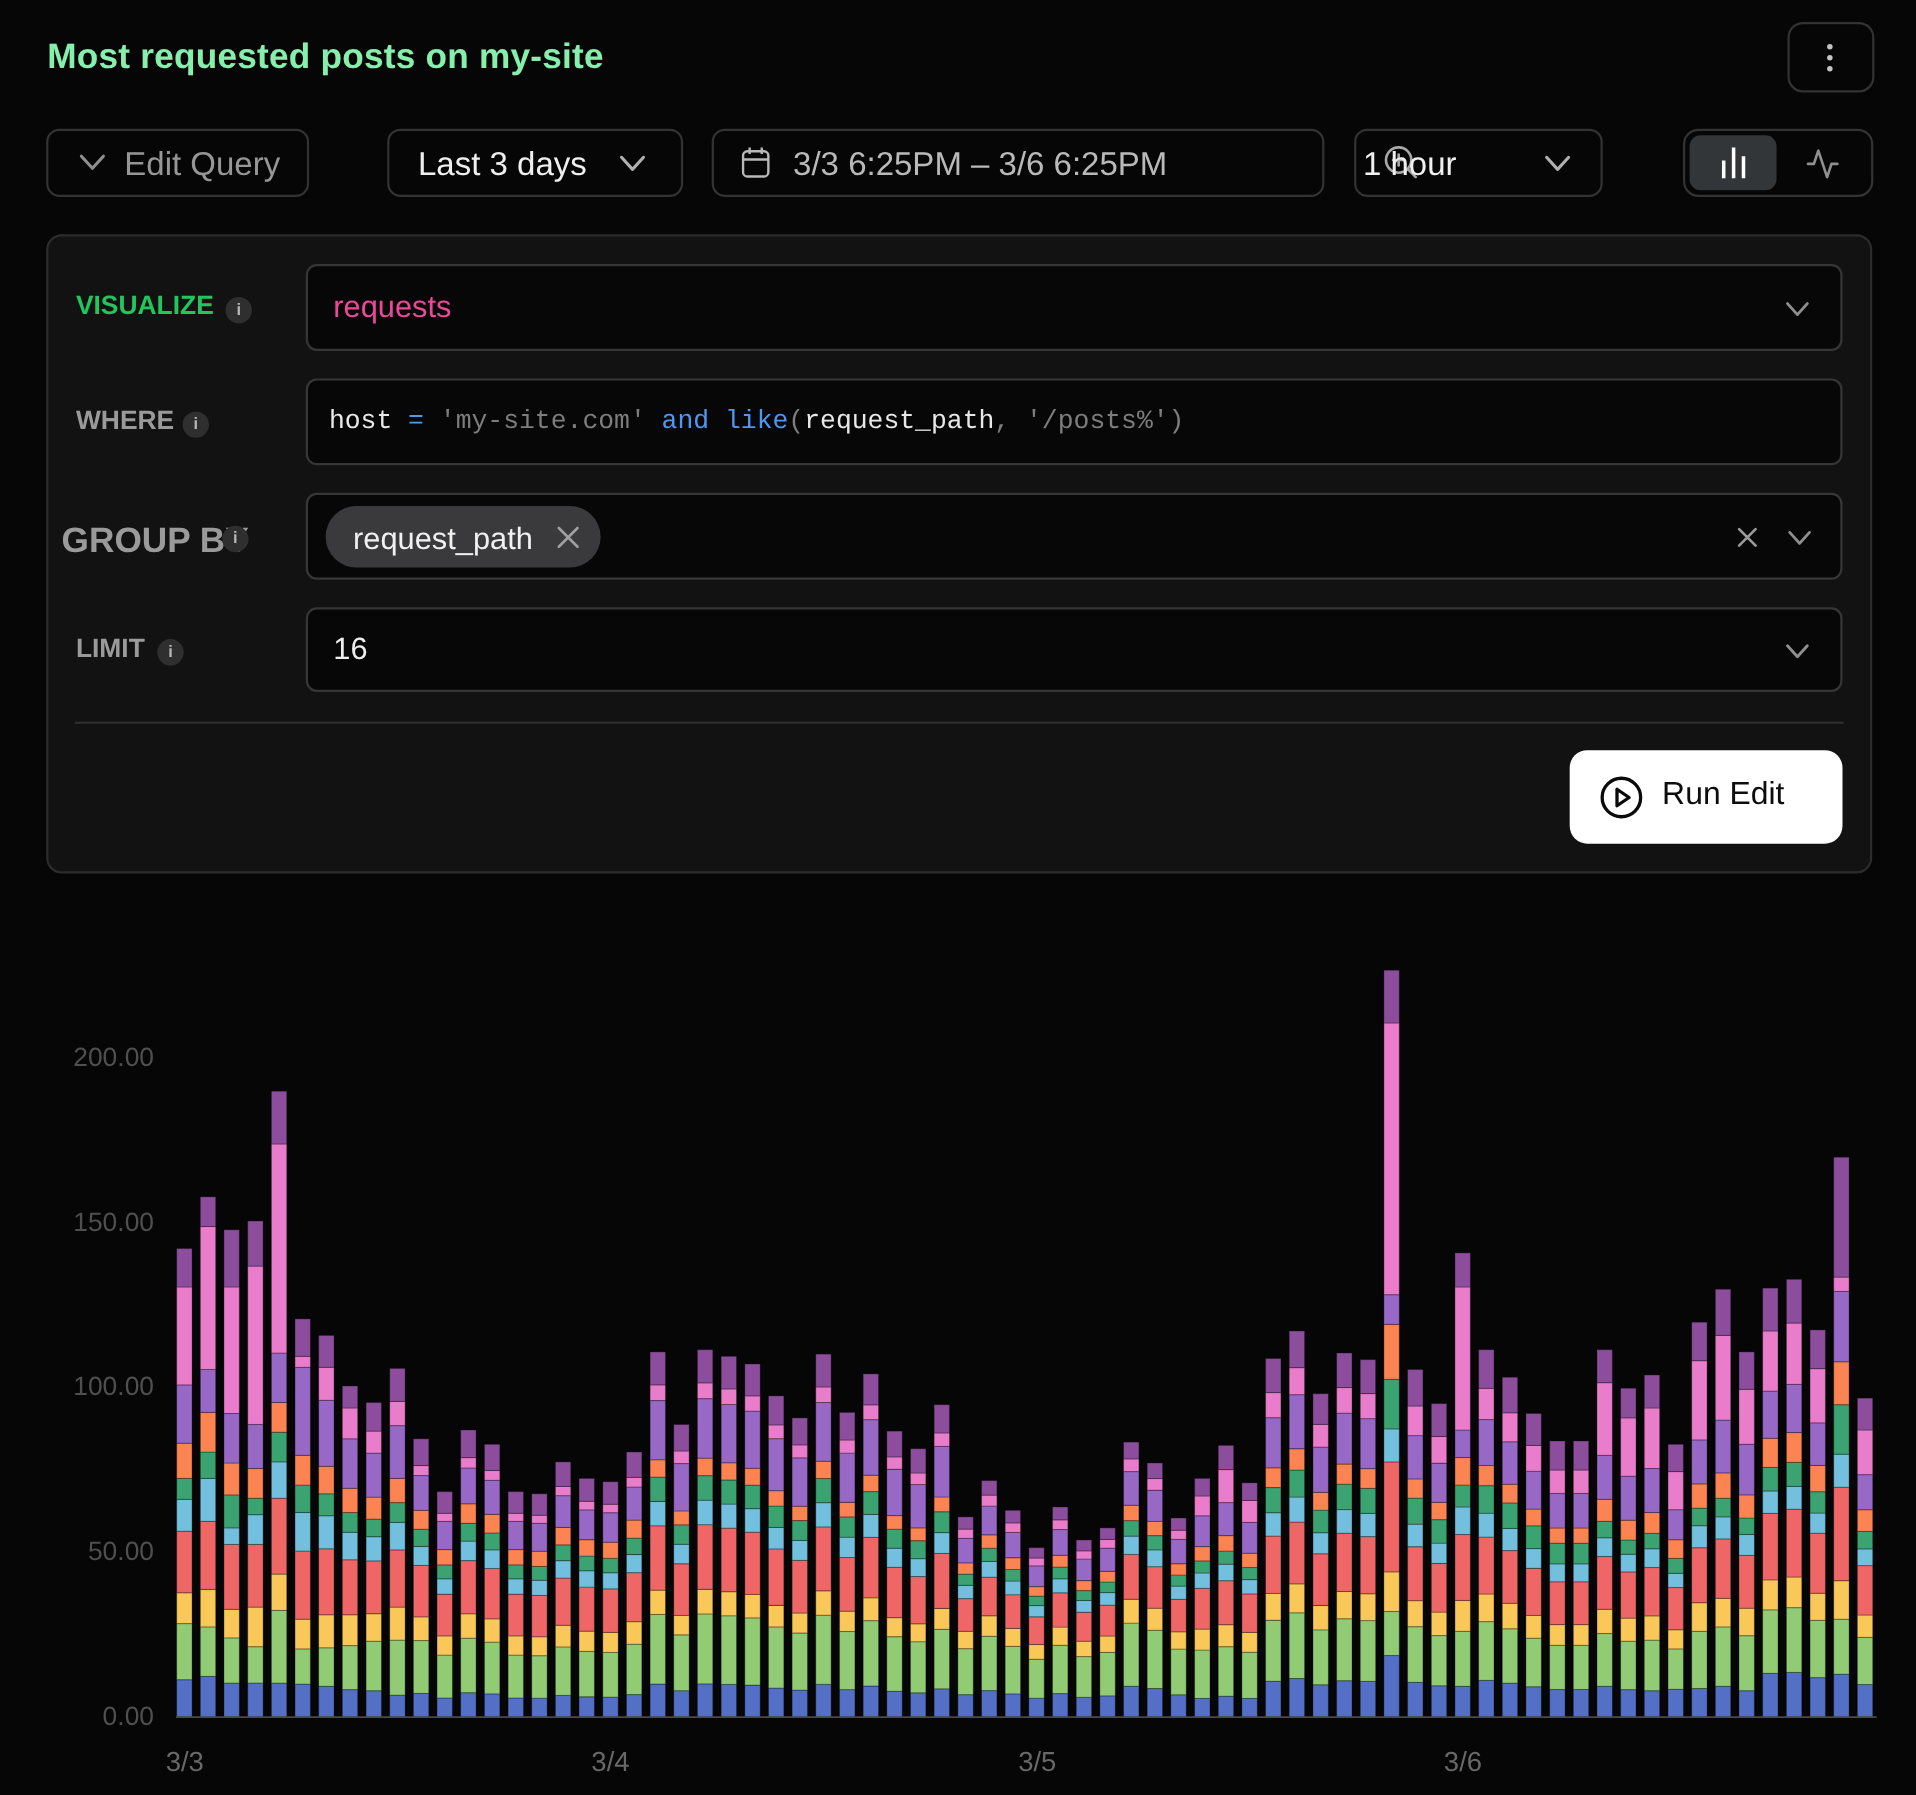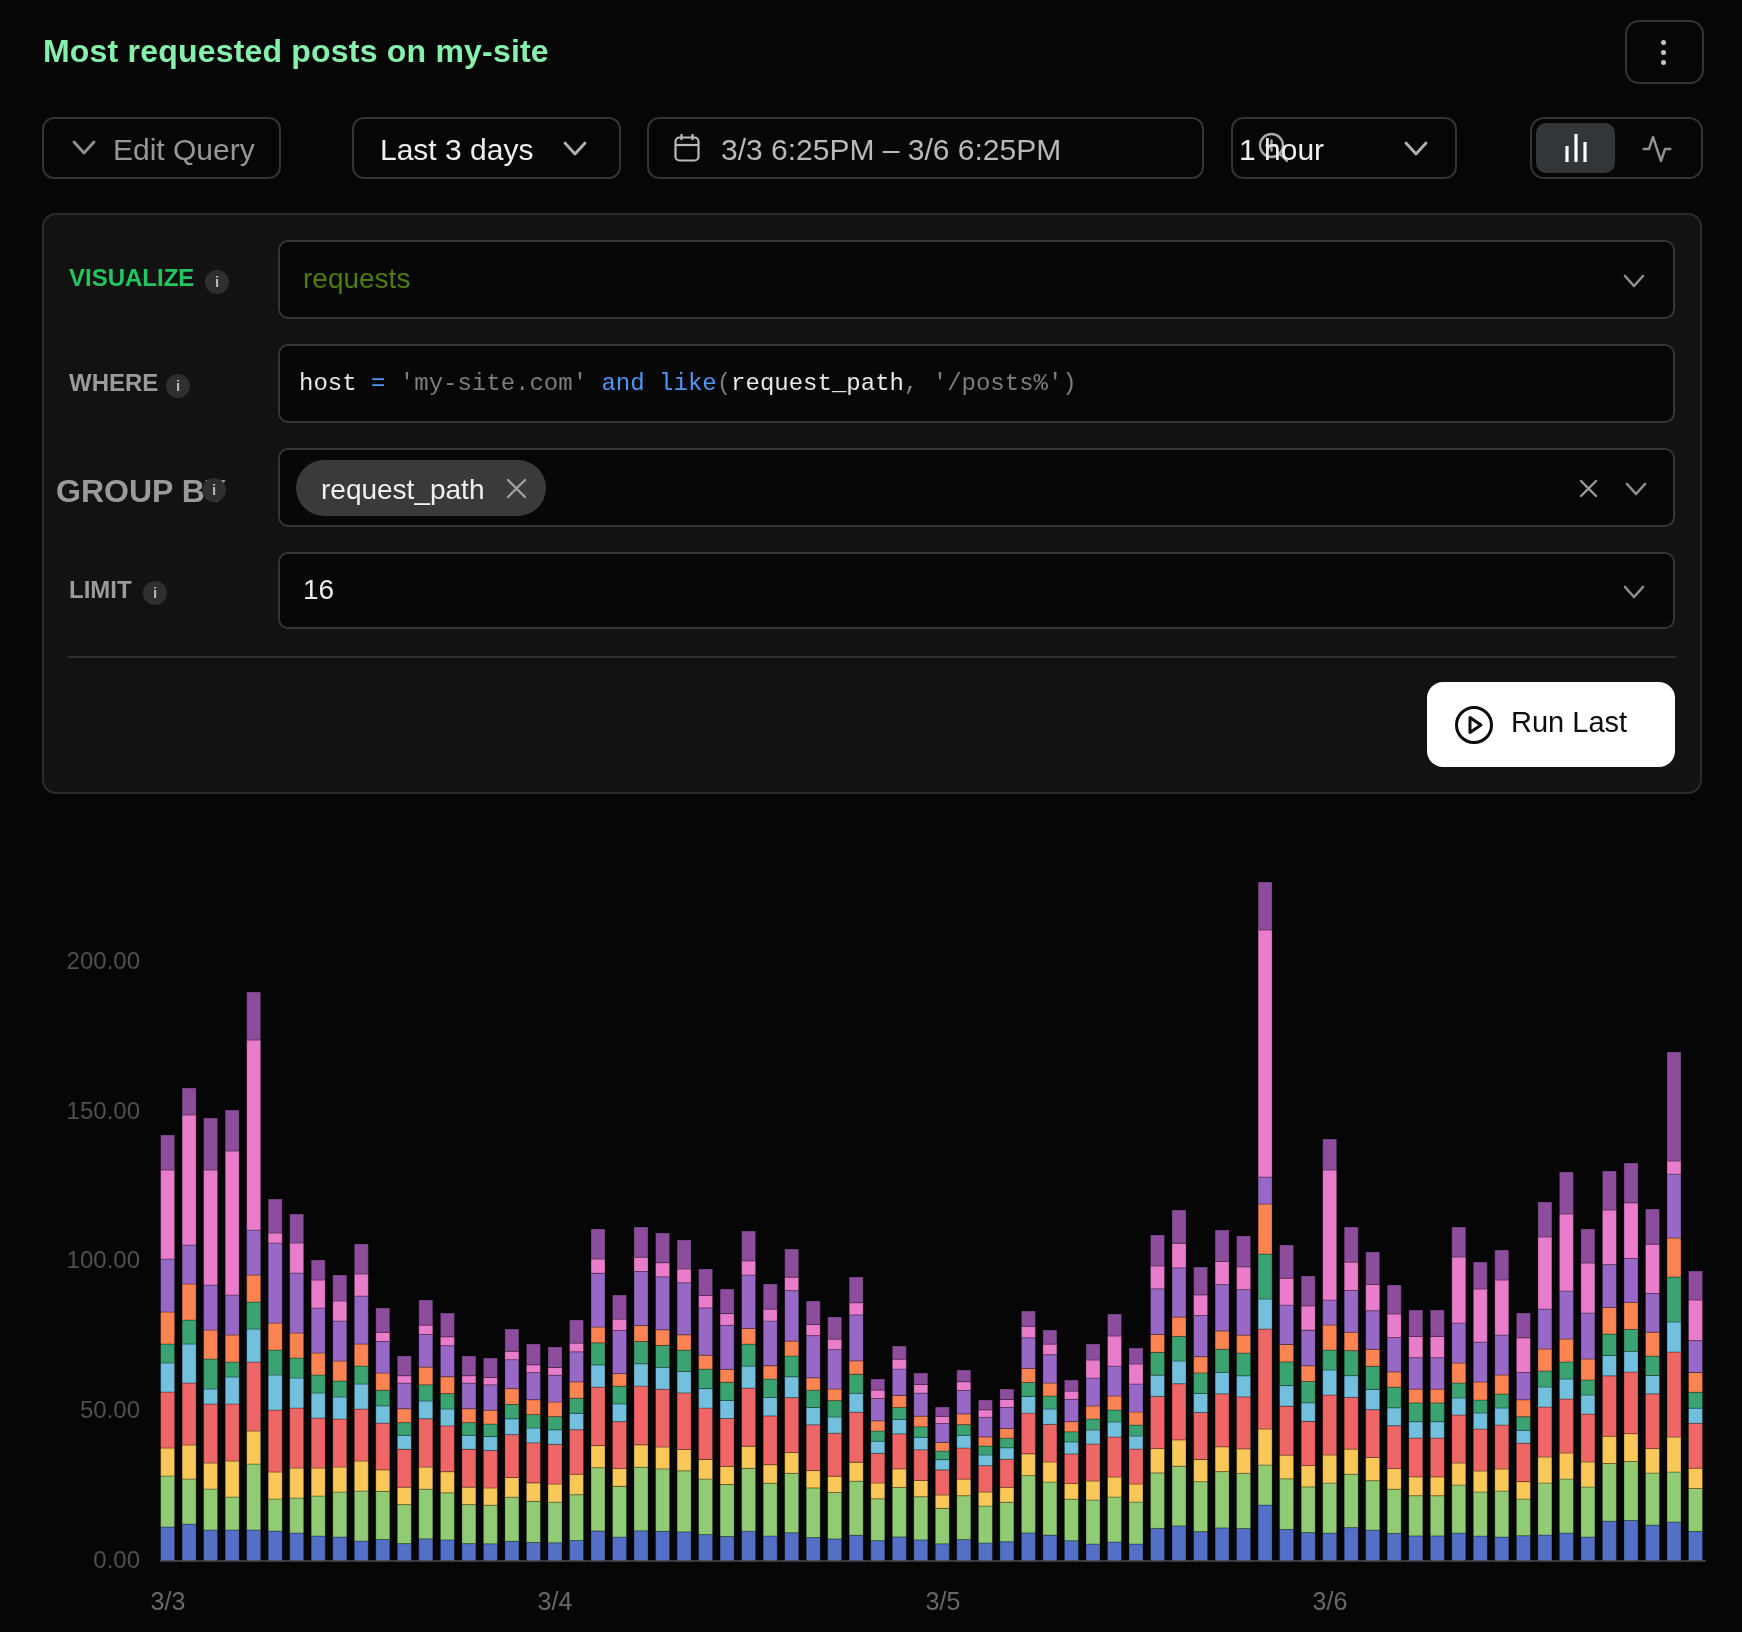--- a/index.html
+++ b/index.html
@@ -56,21 +56,21 @@
 </svg>
 <svg class="abs" style="left:1641px;top:133px" width="32" height="32" viewBox="0 0 24 24">
   <polyline points="22,12 18,12 15,21 9,3 6,12 2,12" fill="none" stroke="#8f8f8f" stroke-width="1.8" stroke-linecap="round" stroke-linejoin="round"></polyline>
 </svg>
 
 <div class="abs" style="left:42px;top:213px;width:1660px;height:581px;background:#121212;border:2px solid #2c2c2c;border-radius:14px"></div>
 
 <div class="abs" style="left:69px;top:264px;font-size:24px;font-weight:700;color:#22c55e;letter-spacing:0px">VISUALIZE</div>
 <div style="position:absolute;left:205px;top:270px;width:24px;height:24px;border-radius:50%;background:#2f2f2f;color:#b7b7b7;font-size:15px;font-weight:700;text-align:center;line-height:24px;font-family:'Liberation Sans',sans-serif">i</div>
 <div class="abs" style="left:278px;top:240px;width:1397px;height:79px;background:#070707;border:2px solid #363636;border-radius:10px"></div>
-<div class="abs" style="left:303px;top:263px;font-size:28px;color:#4d7c0f">requests</div>
+<div class="abs" style="left:303px;top:263px;font-size:28px;color:#ec4899">requests</div>
 <svg style="position:absolute;left:1623px;top:273px" width="22" height="17.0" viewBox="0 0 22 17.0">
     <polyline points="2,3 11.0,13.0 20,3" fill="none" stroke="#8f8f8f" stroke-width="2.6" stroke-linecap="round" stroke-linejoin="round"></polyline>
   </svg>
 
 <div class="abs" style="left:69px;top:369px;font-size:24px;font-weight:700;color:#9a9a9a;letter-spacing:0px">WHERE</div>
 <div style="position:absolute;left:166px;top:374px;width:24px;height:24px;border-radius:50%;background:#2f2f2f;color:#b7b7b7;font-size:15px;font-weight:700;text-align:center;line-height:24px;font-family:'Liberation Sans',sans-serif">i</div>
 <div class="abs" style="left:278px;top:344px;width:1397px;height:79px;background:#070707;border:2px solid #363636;border-radius:10px"></div>
 <div class="abs" style="left:299px;top:370px;font-size:24px;font-family:'Liberation Mono',monospace;color:#e8e8e8;white-space:pre">host <span style="color:#4e97f4">=</span> <span style="color:#7d7d7d">'my-site.com'</span> <span style="color:#4e97f4">and</span> <span style="color:#4e97f4">like</span><span style="color:#7d7d7d">(</span>request_path<span style="color:#7d7d7d">, '/posts%')</span></div>
 
 <div class="abs" style="left:56px;top:473px;font-size:32px;font-weight:700;color:#9a9a9a;letter-spacing:0px">GROUP BY</div>
@@ -95,21 +95,21 @@
 <svg style="position:absolute;left:1623px;top:584px" width="22" height="17.0" viewBox="0 0 22 17.0">
     <polyline points="2,3 11.0,13.0 20,3" fill="none" stroke="#8f8f8f" stroke-width="2.6" stroke-linecap="round" stroke-linejoin="round"></polyline>
   </svg>
 
 <div class="abs" style="left:68px;top:656px;width:1608px;height:2px;background:#2e2e2e"></div>
 <div class="abs" style="left:1427px;top:682px;width:248px;height:85px;background:#ffffff;border-radius:16px"></div>
 <svg class="abs" style="left:1454px;top:705px" width="40" height="40" viewBox="0 0 40 40">
   <circle cx="20" cy="20" r="17.5" fill="none" stroke="#0a0a0a" stroke-width="3"></circle>
   <path d="M16 12.5 L27 20 L16 27.5 Z" fill="none" stroke="#0a0a0a" stroke-width="3" stroke-linejoin="round"></path>
 </svg>
-<div class="abs" style="left:1511px;top:706px;font-size:29px;font-weight:500;color:#0d0d0d">Run Last</div>
+<div class="abs" style="left:1511px;top:706px;font-size:29px;font-weight:500;color:#0d0d0d">Run Edit</div>
 
 <svg width="1742" height="1632" viewBox="0 0 1742 1632" style="position:absolute;left:0;top:0">
 <g font-family="Liberation Sans, sans-serif" font-size="24" fill="#4f4f4f">
 <text x="140" y="969" text-anchor="end">200.00</text>
 <text x="140" y="1119" text-anchor="end">150.00</text>
 <text x="140" y="1268" text-anchor="end">100.00</text>
 <text x="140" y="1418" text-anchor="end">50.00</text>
 <text x="140" y="1568" text-anchor="end">0.00</text>
 <g fill="#686868" font-size="25">
 <text x="168" y="1610" text-anchor="middle">3/3</text>

